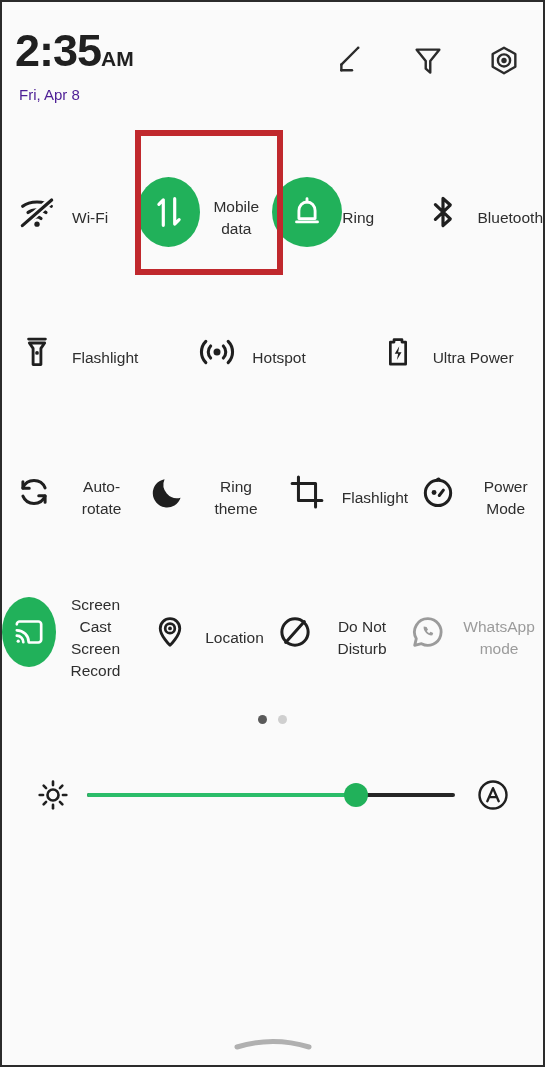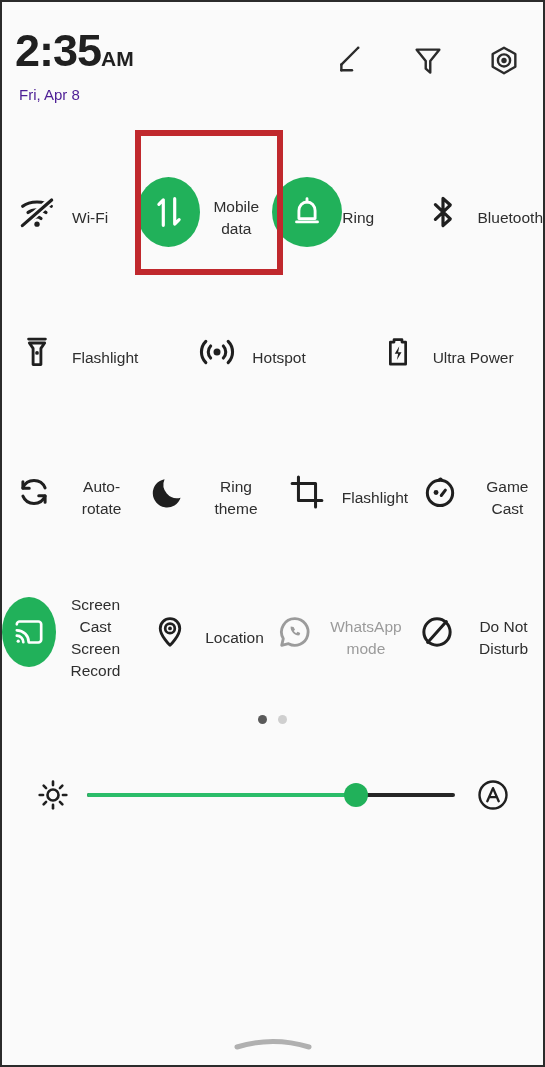--- a/index.html
+++ b/index.html
@@ -384,21 +384,21 @@
 
         <div class="tile">
           <div class="tile-icon-wrap">
             <svg width="38" height="38" viewBox="0 0 24 24">
               <circle cx="12" cy="12.6" r="8" fill="none" stroke="#1f1f1f" stroke-width="1.9"></circle>
               <path d="M11.4 4.7 C11.4 3.4 12.8 3.3 13.1 4.4" fill="none" stroke="#1f1f1f" stroke-width="1.6" stroke-linecap="round"></path>
               <circle cx="9.5" cy="12.3" r="1.55" fill="#1f1f1f"></circle>
               <path d="M12.8 14.2 L15.4 10.8" stroke="#1f1f1f" stroke-width="1.9" stroke-linecap="round"></path>
             </svg>
           </div>
-          <div class="tile-label">Game Cast</div>
+          <div class="tile-label">Power Mode</div>
         </div>
       </div>
 
       <div class="grid-row">
 
         <div class="tile on">
           <div class="tile-icon-wrap">
             <svg width="34" height="34" viewBox="0 0 24 24">
               <path d="M3.4 6.6 A2 2 0 0 1 5.4 4.6 H18.6 A2 2 0 0 1 20.6 6.6 V17.4 A2 2 0 0 1 18.6 19.4 H12.4" fill="none" stroke="#ffffff" stroke-width="1.9" stroke-linecap="round" stroke-linejoin="round"></path>
               <path d="M3.4 19.4 A0 0 0 0 0 3.4 19.4" fill="none" stroke="#ffffff" stroke-width="1.9"></path>
@@ -415,38 +415,38 @@
           <div class="tile-icon-wrap">
             <svg width="36" height="36" viewBox="0 0 24 24">
               <path d="M12 3.1 C8.4 3.1 5.5 6 5.5 9.6 C5.5 14.5 12 20.9 12 20.9 C12 20.9 18.5 14.5 18.5 9.6 C18.5 6 15.6 3.1 12 3.1 Z" fill="none" stroke="#1f1f1f" stroke-width="1.9" stroke-linejoin="round"></path>
               <circle cx="12" cy="9.6" r="3.2" fill="none" stroke="#1f1f1f" stroke-width="1.8"></circle>
               <circle cx="12" cy="9.6" r="1.25" fill="#1f1f1f"></circle>
             </svg>
           </div>
           <div class="tile-label">Location</div>
         </div>
 
+        <div class="tile">
+          <div class="tile-icon-wrap">
+            <svg width="38" height="38" viewBox="0 0 24 24">
+              <circle cx="12" cy="12" r="8.3" fill="none" stroke="#1f1f1f" stroke-width="1.9"></circle>
+              <line x1="6.1" y1="18.6" x2="17.9" y2="5.4" stroke="#1f1f1f" stroke-width="1.9" stroke-linecap="round"></line>
+            </svg>
+          </div>
+          <div class="tile-label">Do Not Disturb</div>
+        </div>
+
         <div class="tile disabled">
           <div class="tile-icon-wrap">
             <svg width="38" height="38" viewBox="0 0 24 24">
               <path d="M12 3.6 A8.4 8.4 0 0 0 4.6 16.2 L3.6 20.4 L7.9 19.4 A8.4 8.4 0 1 0 12 3.6 Z" fill="none" stroke="#9b9b9b" stroke-width="1.8" stroke-linejoin="round"></path>
               <path d="M9.3 8.6 C9 9.9 9.6 11.4 10.8 12.6 C12 13.8 13.5 14.4 14.8 14.1 L15.3 12.6 L13.6 11.9 L12.8 12.8 C12.2 12.5 11.6 12 11.2 11.4 L12 10.6 L11.1 8.9 Z" fill="#9b9b9b"></path>
             </svg>
           </div>
           <div class="tile-label">WhatsApp mode</div>
-        </div>
-
-        <div class="tile">
-          <div class="tile-icon-wrap">
-            <svg width="38" height="38" viewBox="0 0 24 24">
-              <circle cx="12" cy="12" r="8.3" fill="none" stroke="#1f1f1f" stroke-width="1.9"></circle>
-              <line x1="6.1" y1="18.6" x2="17.9" y2="5.4" stroke="#1f1f1f" stroke-width="1.9" stroke-linecap="round"></line>
-            </svg>
-          </div>
-          <div class="tile-label">Do Not Disturb</div>
         </div>
       </div>
     </div>
 
     <div class="highlight-box"></div>
 
     <div class="page-dots">
       <div class="dot active"></div>
       <div class="dot"></div>
     </div>

